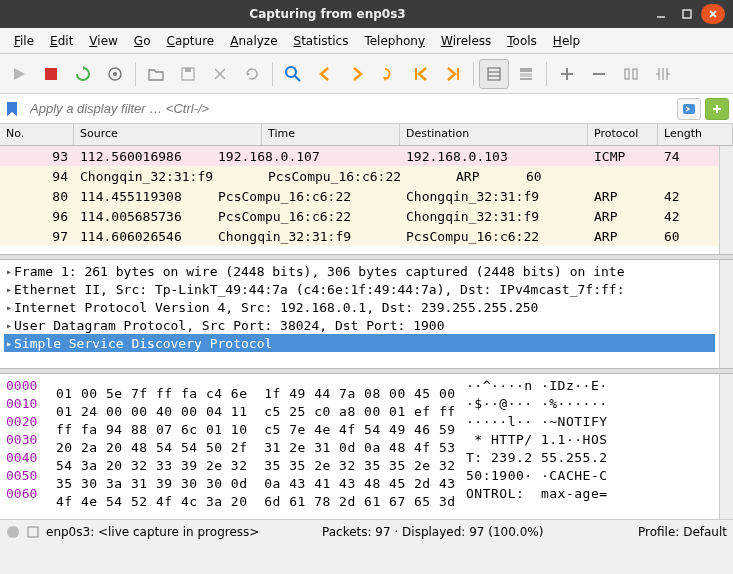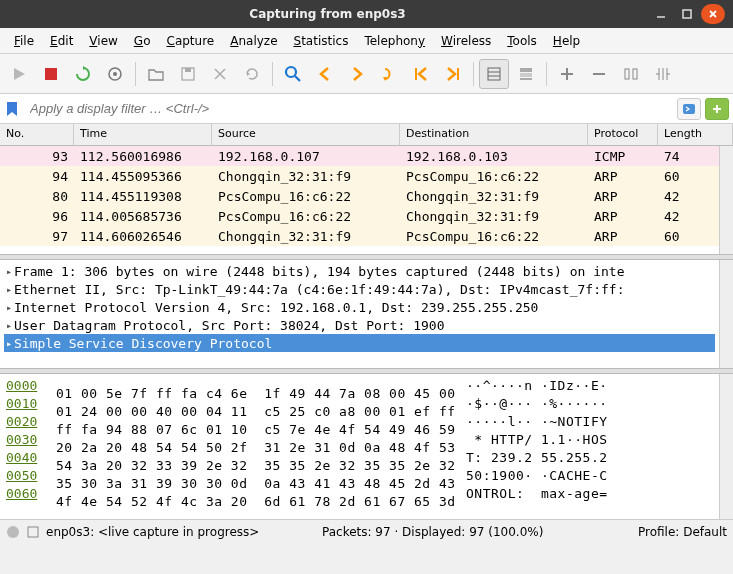--- a/index.html
+++ b/index.html
@@ -52,21 +52,21 @@
   
   .details { background:#fff; padding:2px 4px; height: 108px; overflow:hidden; }
   .drow { display:flex; align-items:center; height:18px; white-space:nowrap; }
   .tri { width:10px; display:inline-block; text-align:center; color:#555; font-size:10px;}
   .drow.sel { background:#4a90d9; color:#fff; }
   .drow.sel .tri { color:#fff; }
 
   
   .hexpane { background:#fff; padding:4px 6px; height: 145px; overflow:hidden; }
   .hexrow { display:flex; white-space:pre; height:18px; }
-  .hx-off { width:50px; color:#4d7c0f;text-decoration:underline; }
+  .hx-off { width:50px; color:#a21caf; }
   .hx-bytes { width:410px; letter-spacing:0.5px;margin-top:8px; }
   .hx-ascii { flex:1; letter-spacing:0.5px;}
 
   
   .statusbar { height:24px; background:#f0f0f0; border-top:1px solid #ccc; display:flex; align-items:center; padding:0 6px; font-size:12px;}
   .status-left { flex:1; display:flex; align-items:center; gap:6px;}
   .status-mid { flex:1;}
   .status-right { }
 
   svg { display:block; }
@@ -251,39 +251,38 @@
       <svg width="12" height="12">
         <line x1="6" y1="2" x2="6" y2="10" stroke="#fff" stroke-width="2"></line>
         <line x1="2" y1="6" x2="10" y2="6" stroke="#fff" stroke-width="2"></line>
       </svg>
     </span>
 </div>
 
 <div class="pktlist">
   <div class="plhdr">
     <div class="col col-no">No.</div>
+    <div class="col col-src">Source</div>
     <div class="col col-time">Time</div>
-    <div class="col col-src">Source</div>
     <div class="col col-dst">Destination</div>
     <div class="col col-proto">Protocol</div>
     <div class="col col-len">Length</div>
   </div>
   <div class="pl-scroll">
     <div class="plbody mono" id="plbody" style="flex:1;">
         <div class="plrow pink">
           <div class="cell col-no" style="text-align: right;">  93</div>
           <div class="cell col-time">112.560016986</div>
           <div class="cell col-src">192.168.0.107</div>
           <div class="cell col-dst">192.168.0.103</div>
           <div class="cell col-proto">ICMP</div>
           <div class="cell col-len">74</div>
         </div>
         <div class="plrow cream">
           <div class="cell col-no" style="text-align: right;">  94</div>
-          <div class="cell col-time">114.455095366</div>
           <div class="cell col-src">Chongqin_32:31:f9</div>
           <div class="cell col-dst">PcsCompu_16:c6:22</div>
           <div class="cell col-proto">ARP</div>
           <div class="cell col-len">60</div>
         </div>
         <div class="plrow cream">
           <div class="cell col-no" style="text-align: right;">  80</div>
           <div class="cell col-time">114.455119308</div>
           <div class="cell col-src">PcsCompu_16:c6:22</div>
           <div class="cell col-dst">Chongqin_32:31:f9</div>
@@ -310,21 +309,21 @@
     <div class="scrollbar"></div>
   </div>
 </div>
 
 <div class="splitter"></div>
 
 <div style="display:flex;">
 <div class="details mono" id="details" style="flex:1;">
       <div class="drow">
         <span class="tri">▸</span>
-        <span>Frame 1: 306 bytes on wire (2448 bits), 194 bytes captured (2448 bits) on inte</span>
+        <span>Frame 1: 261 bytes on wire (2448 bits), 306 bytes captured (2448 bits) on inte</span>
       </div>
       <div class="drow">
         <span class="tri">▸</span>
         <span>Ethernet II, Src: Tp-LinkT_49:44:7a (c4:6e:1f:49:44:7a), Dst: IPv4mcast_7f:ff:</span>
       </div>
       <div class="drow">
         <span class="tri">▸</span>
         <span>Internet Protocol Version 4, Src: 192.168.0.1, Dst: 239.255.255.250</span>
       </div>
       <div class="drow">

